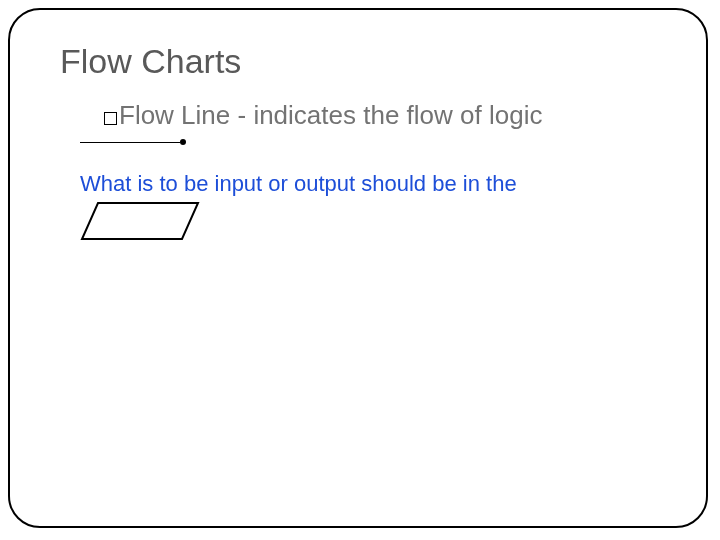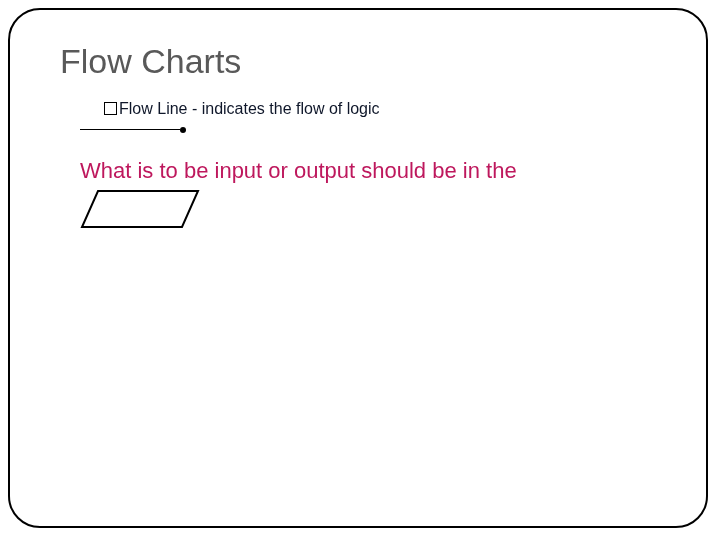--- a/index.html
+++ b/index.html
@@ -24,37 +24,37 @@
   .title {
     font-size: 34px;
     color: #595959;
     margin: 0 0 18px 0;
     font-weight: 400;
   }
   .item {
     margin-bottom: 8px;
   }
   .bullet-line {
-    font-size: 16px;
-    color: #0f172a;
+    font-size: 26px;
+    color: #737373;
     line-height: 1.25;
     padding-left: 44px;
   }
   .bullet-square {
     display: inline-block;
     width: 13px;
     height: 13px;
     border: 1.5px solid #000;
     margin-right: 2px;
     vertical-align: -1px;
     box-sizing: border-box;
   }
   .cont {
     font-size: 22px;
-    color: #be185d;
+    color: #1d4ed8;
     line-height: 1.25;
     margin-left: 20px;
   }
   
   .shape-flowline {
     margin: 6px 0 22px 20px;
     width: 106px;
     height: 10px;
     position: relative;
   }

